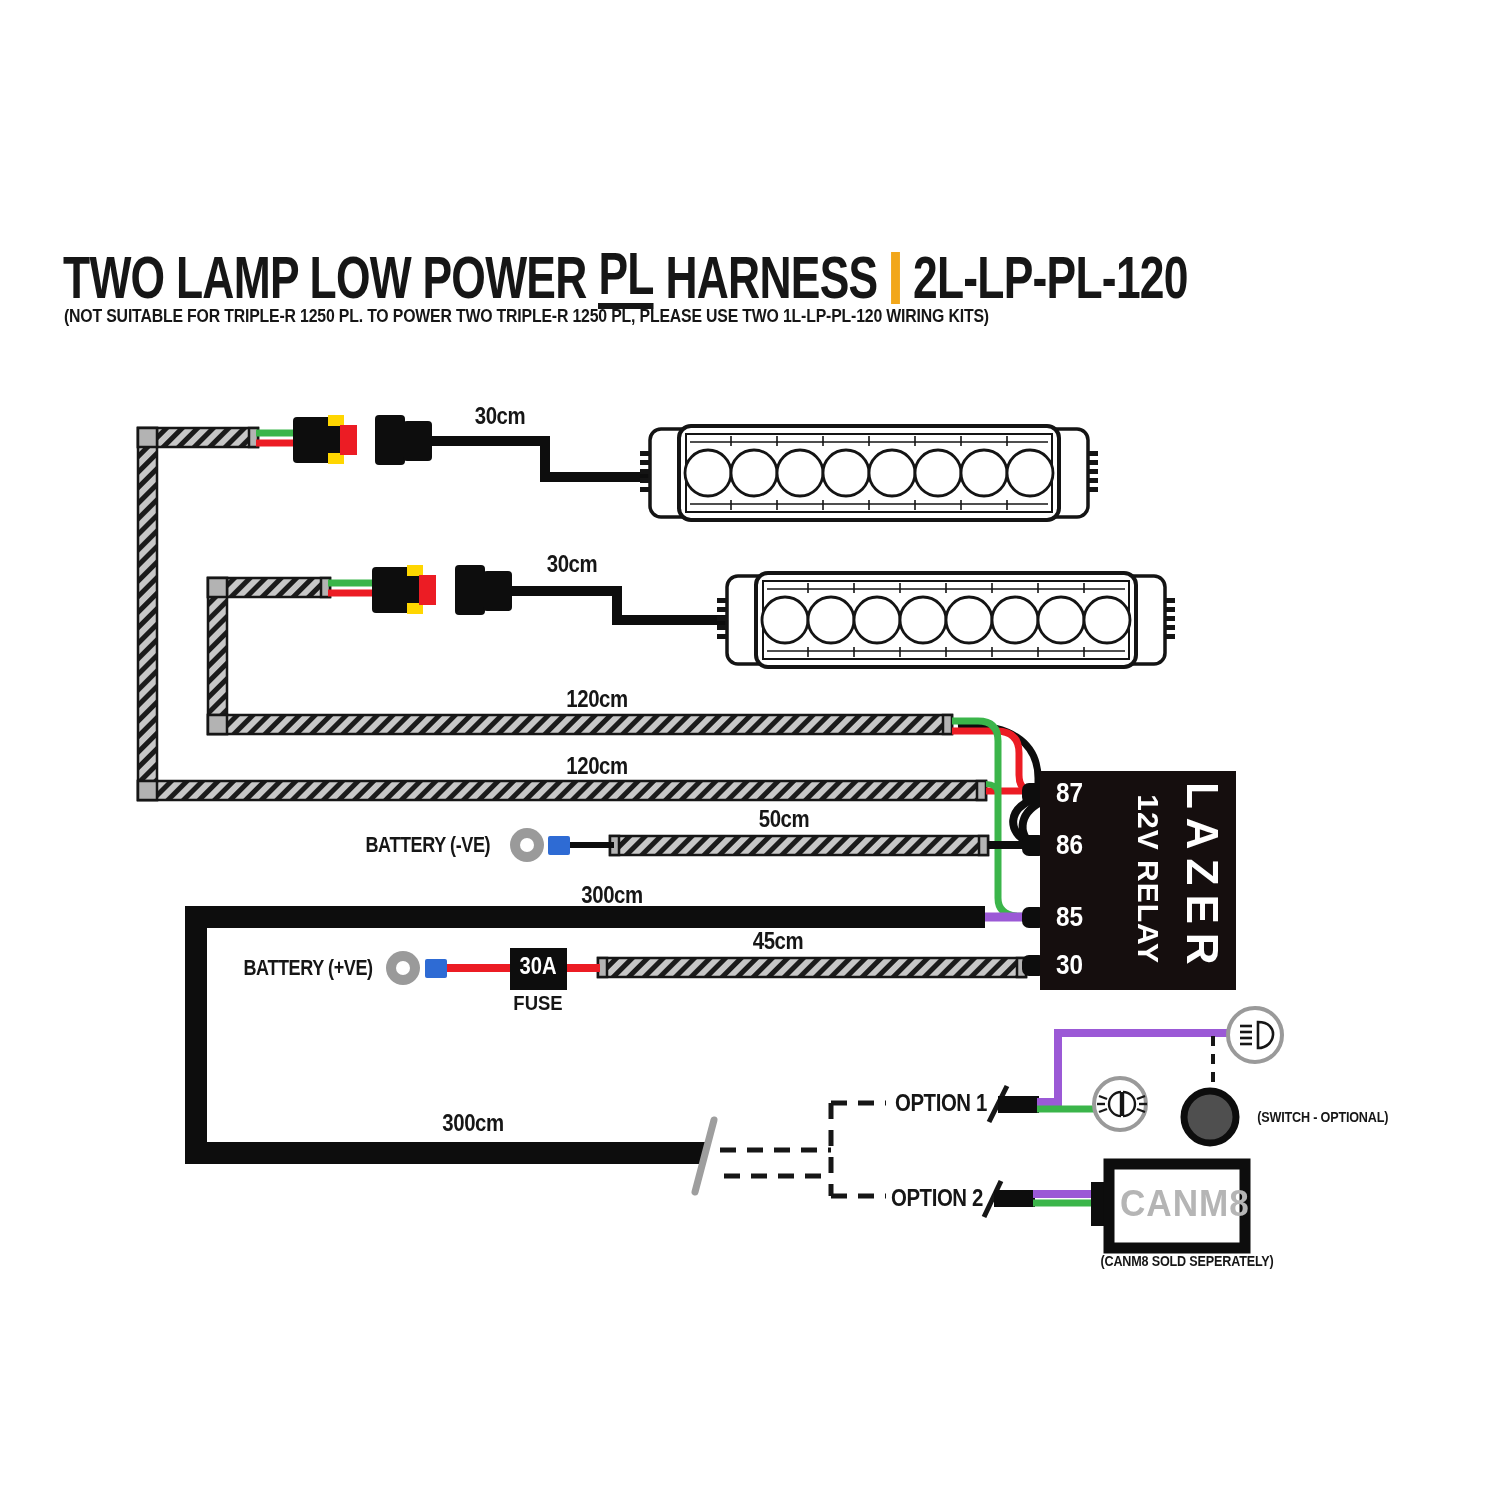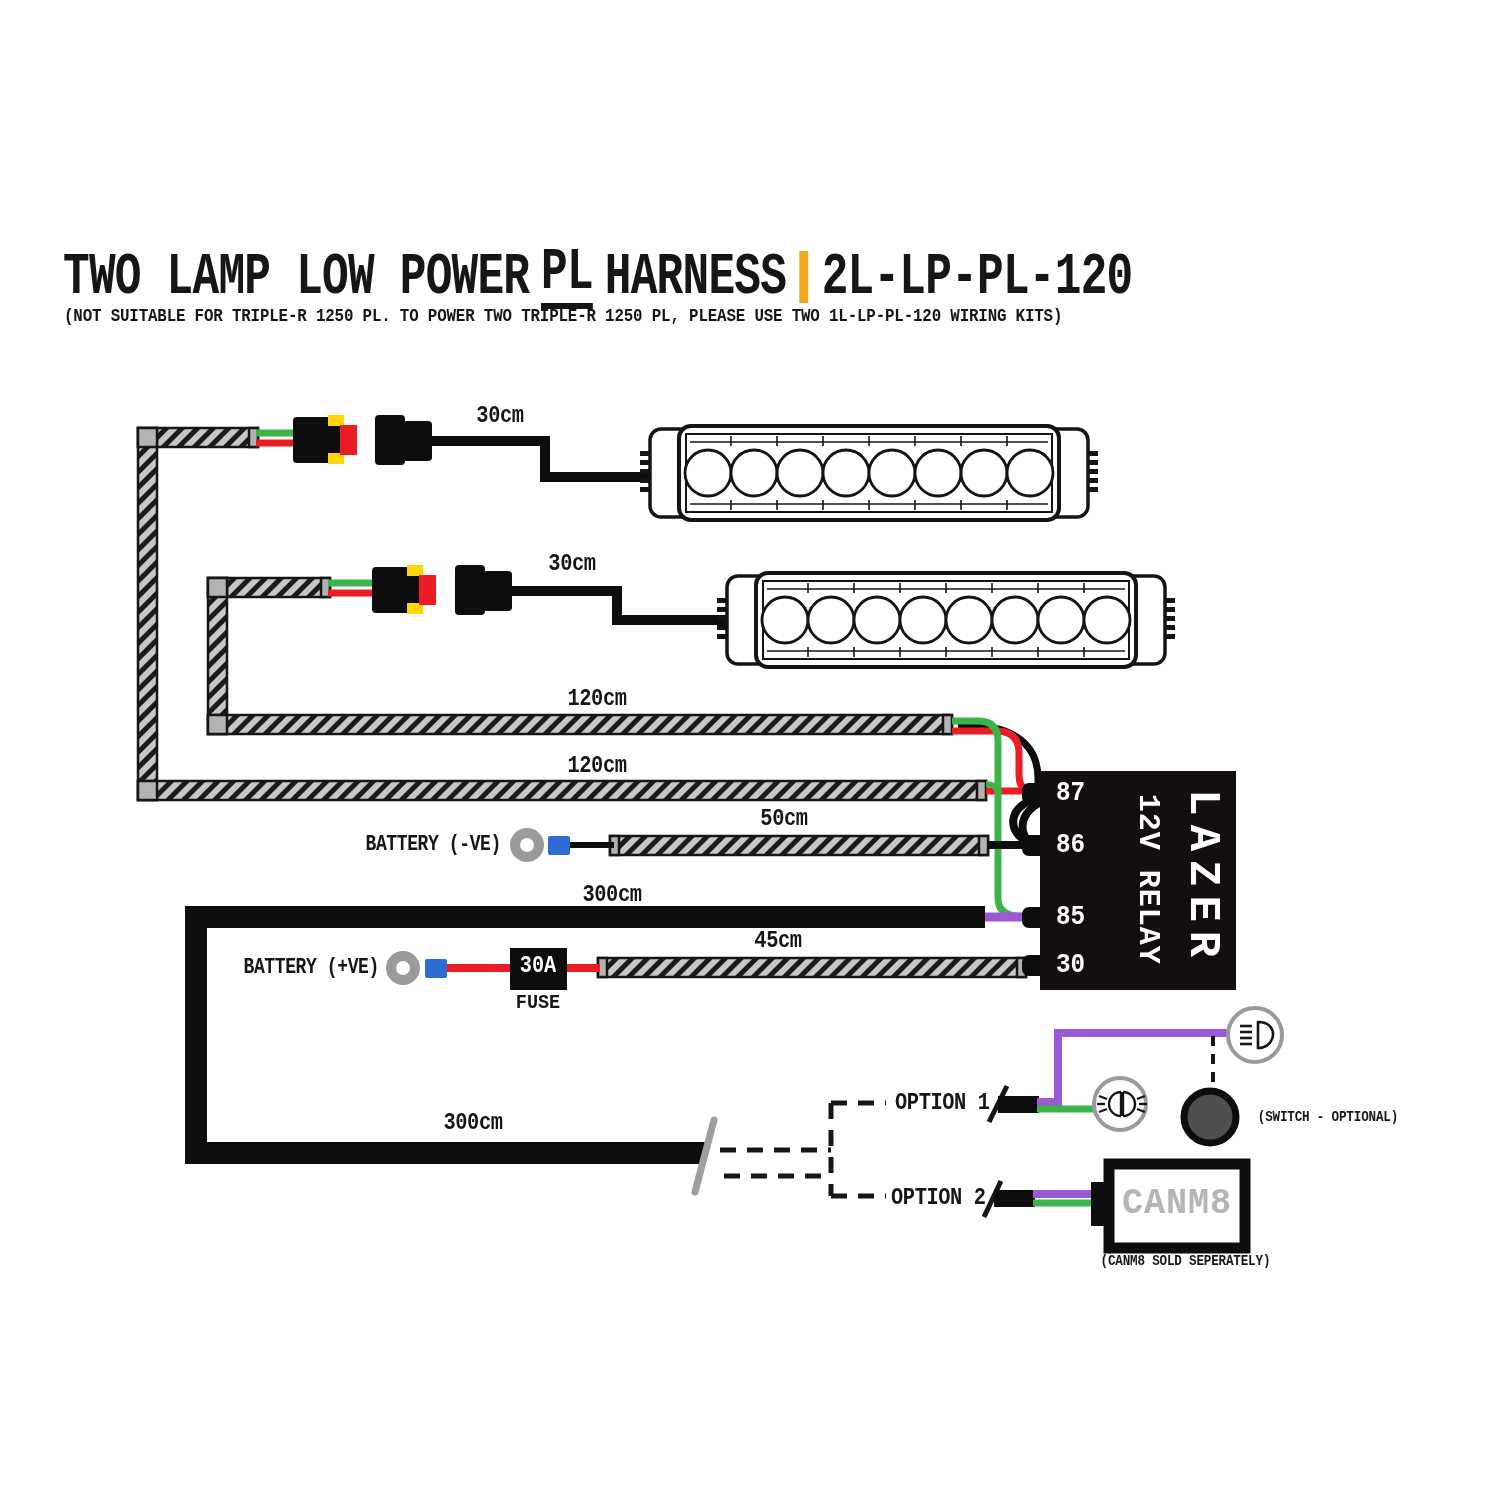--- a/index.html
+++ b/index.html
@@ -1,17 +1,17 @@
 <!DOCTYPE html>
 <html><head>
 <meta charset="utf-8">
 <style>
   html,body{margin:0;padding:0;background:#ffffff;}
   #canvas{position:relative;width:1500px;height:1335px;background:#ffffff;overflow:hidden;
-          font-family:Liberation Mono, monospace;color:#161616;border-radius:6px;}
+          font-family:Liberation Sans, sans-serif;color:#161616;border-radius:6px;}
   svg.diagram{position:absolute;left:0;top:0;}
   .lbl{position:absolute;font-weight:800;color:#161616;white-space:nowrap;line-height:1.08;}
   .dim{font-size:24px;text-align:center;transform:scaleX(.85);letter-spacing:-.5px;}
   .batt{font-size:22px;text-align:center;transform:scaleX(.82);letter-spacing:-.5px;}
   .opt{font-size:24px;transform:scaleX(.85);transform-origin:left center;letter-spacing:-.5px;}
   .note{font-size:14px;font-weight:700;transform:scaleX(.9);letter-spacing:-.2px;}
   .term{font-size:27px;color:#ffffff;transform:scaleX(.9);transform-origin:left center;}
   .fuse-a{font-size:23px;color:#ffffff;text-align:center;transform:scaleX(.88);}
   .fuse-b{font-size:21px;text-align:center;transform:scaleX(.88);}
   .rot{transform:rotate(90deg);text-align:center;}

